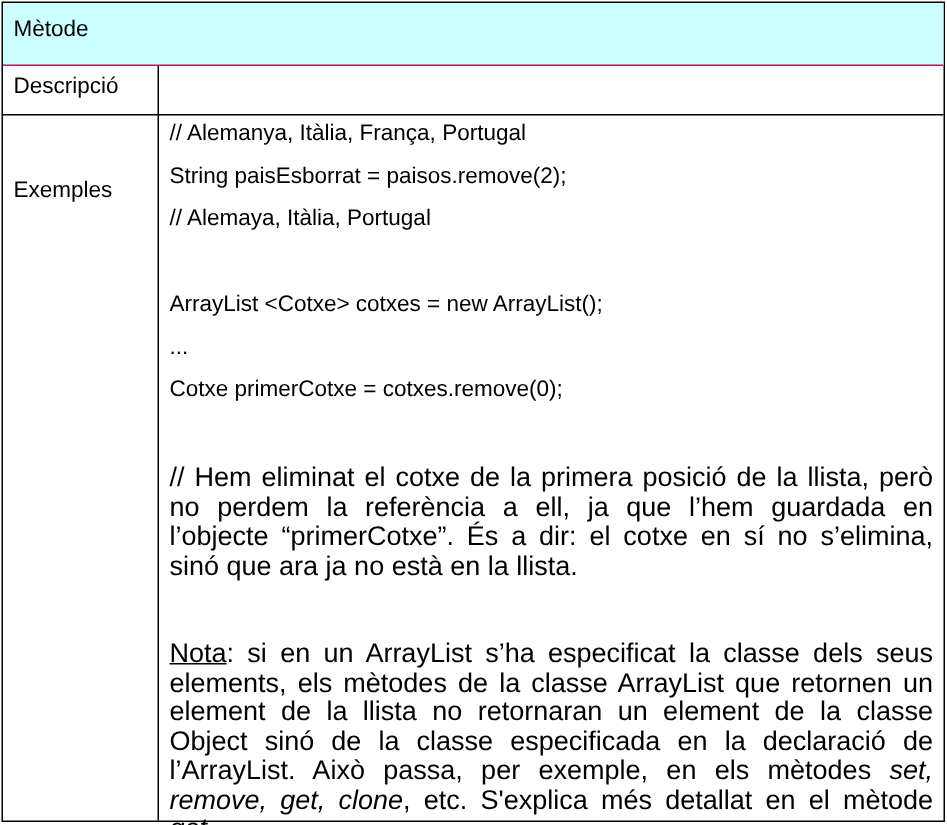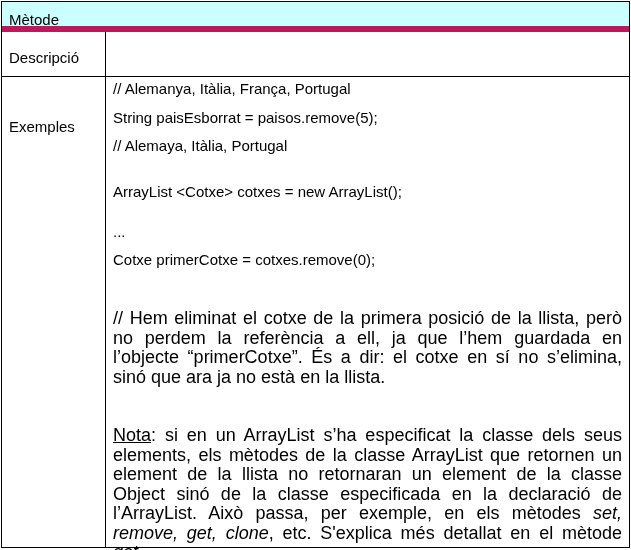--- a/index.html
+++ b/index.html
@@ -25,23 +25,23 @@
       box-sizing: border-box;
     }
     .row {
       position: absolute;
       left: 0;
       right: 0;
       box-sizing: border-box;
     }
     .row-header {
       top: 0;
-      height: 30px;
+      height: 42px;
       background: #ccffff;
-      border-bottom: 6px solid #be185d;
+      border-bottom: 1px solid #be185d;
     }
     .row-desc {
       top: 36px;
       height: 39px;
       border-bottom: 1px solid #000;
     }
     .row-examples {
       top: 75px;
       bottom: 0;
     }
@@ -110,24 +110,24 @@
   <div class="row row-desc">
     <span class="label-cell">Descripció</span>
     <span class="content-cell"></span>
   </div>
 
   <div class="row row-examples">
     <span class="label-cell">Exemples</span>
 
     <div class="content-cell">
       <div class="code-line" style="top:2px;text-align:center;">// Alemanya, Itàlia, França, Portugal</div>
-      <div class="code-line" style="top:31px;">String paisEsborrat = paisos.remove(5);</div>
+      <div class="code-line" style="top:31px;">String paisEsborrat = paisos.remove(2);</div>
       <div class="code-line" style="top:59px;">// Alemaya, Itàlia, Portugal</div>
 
-      <div class="code-line" style="top:105px;">ArrayList &lt;Cotxe&gt; cotxes = new ArrayList();</div>
+      <div class="code-line" style="top:116px;">ArrayList &lt;Cotxe&gt; cotxes = new ArrayList();</div>
       <div class="code-line" style="top:145px;">...</div>
       <div class="code-line" style="top:173px;">Cotxe primerCotxe = cotxes.remove(0);</div>
 
       <p class="para" style="top:232px;">// Hem eliminat el cotxe de la primera posició de la llista, però no perdem la referència a ell, ja que l’hem guardada en l’objecte “primerCotxe”. És a dir: el cotxe en sí no s’elimina, sinó que ara ja no està en la llista.</p>
 
       <p class="para" style="top:349px;"><u>Nota</u><span>: si en un ArrayList s’ha especificat la classe dels seus elements, els mètodes de la classe ArrayList que retornen un element de la llista no retornaran un element de la classe Object sinó de la classe especificada en la declaració de l’ArrayList. Això passa, per exemple, en els mètodes </span><i>set, remove, get, clone</i><span>, etc. S'explica més detallat en el mètode </span><i>get</i><span>.</span></p>
     </div>
   </div>
 </div>
 

